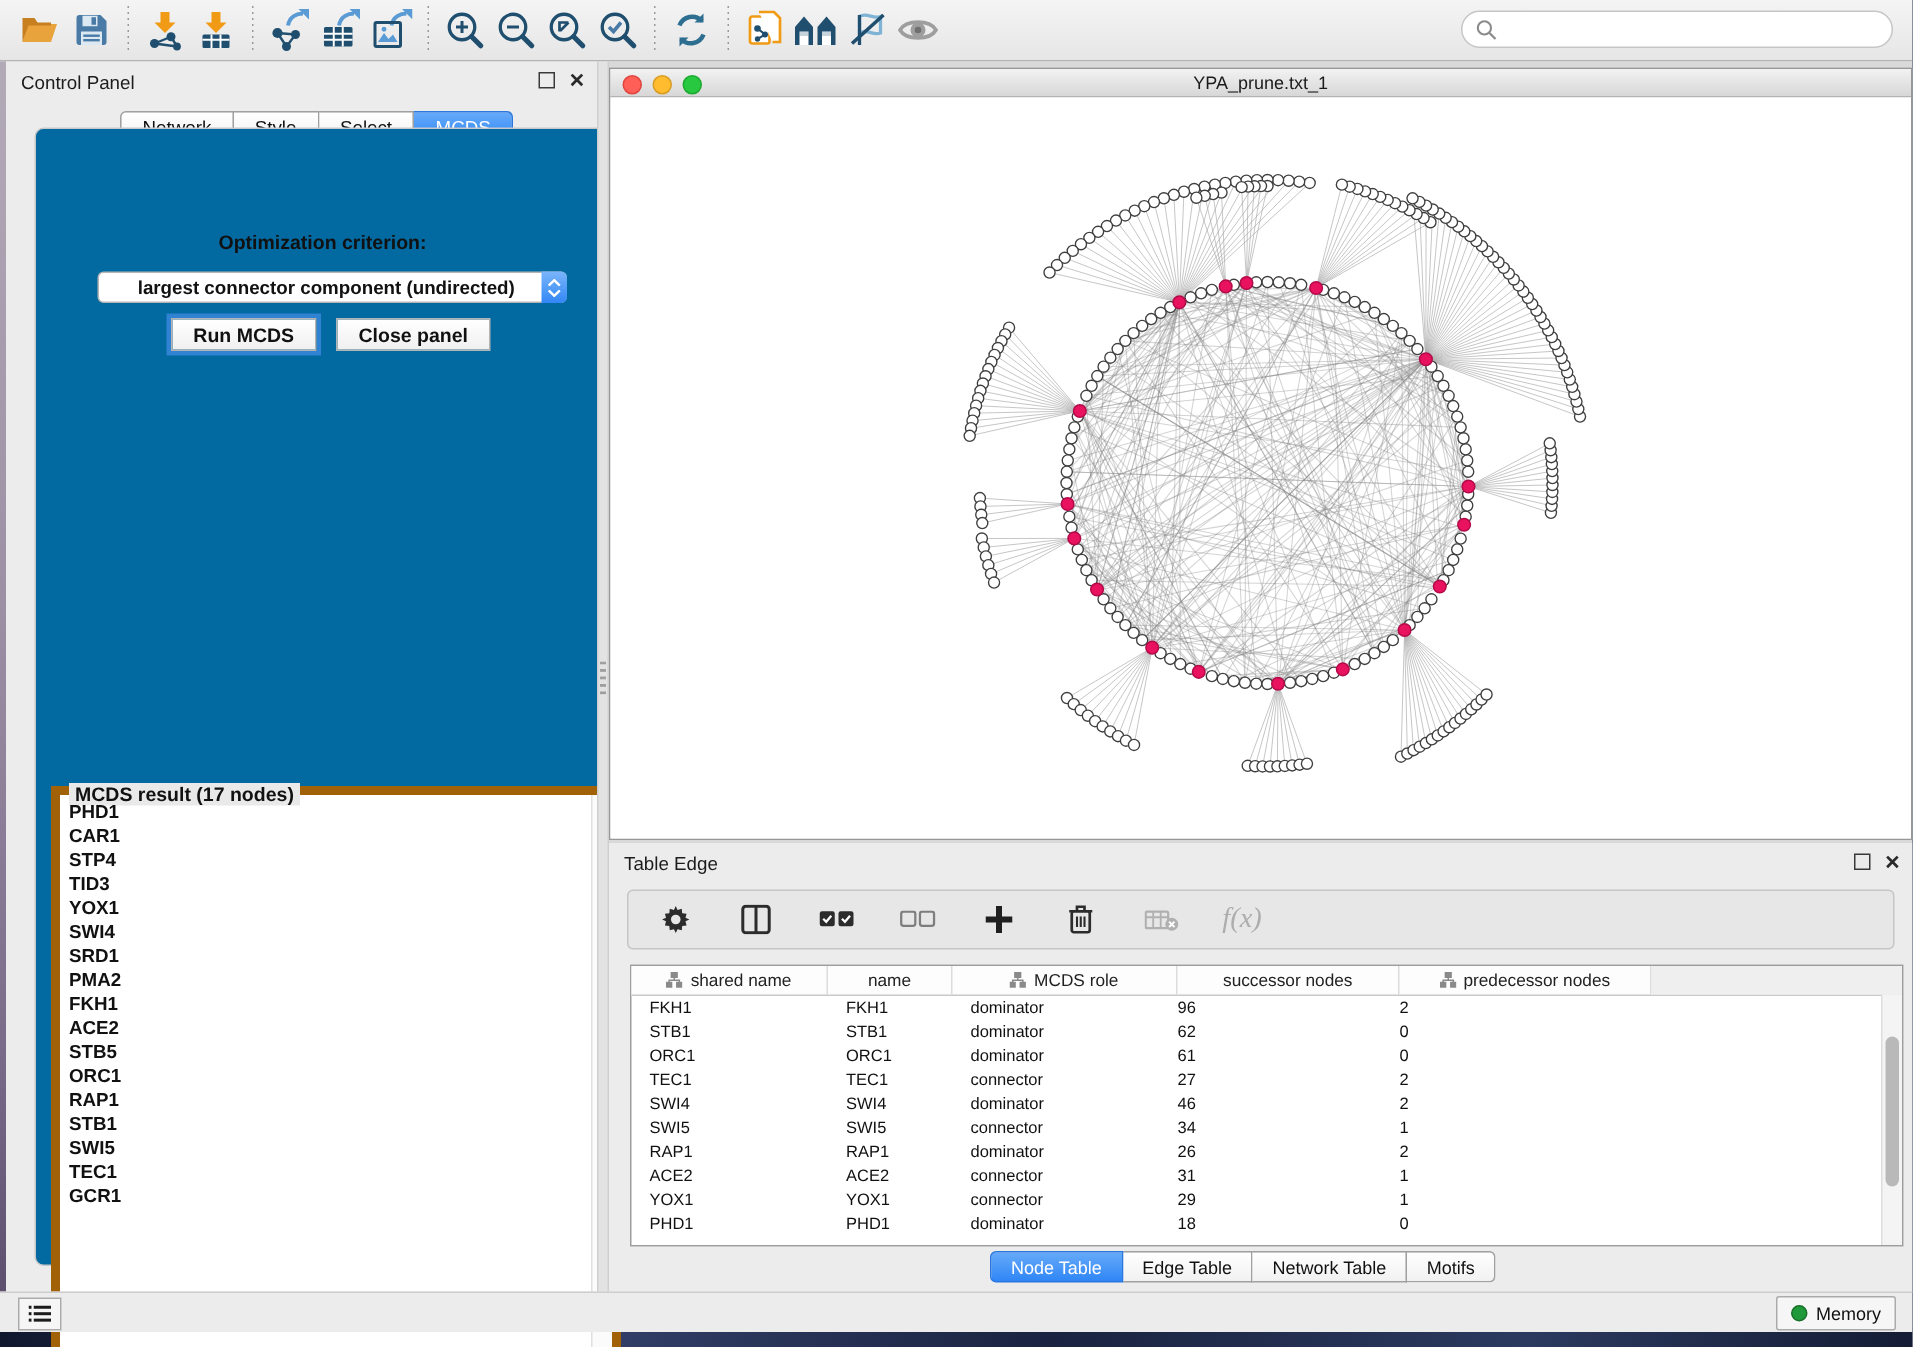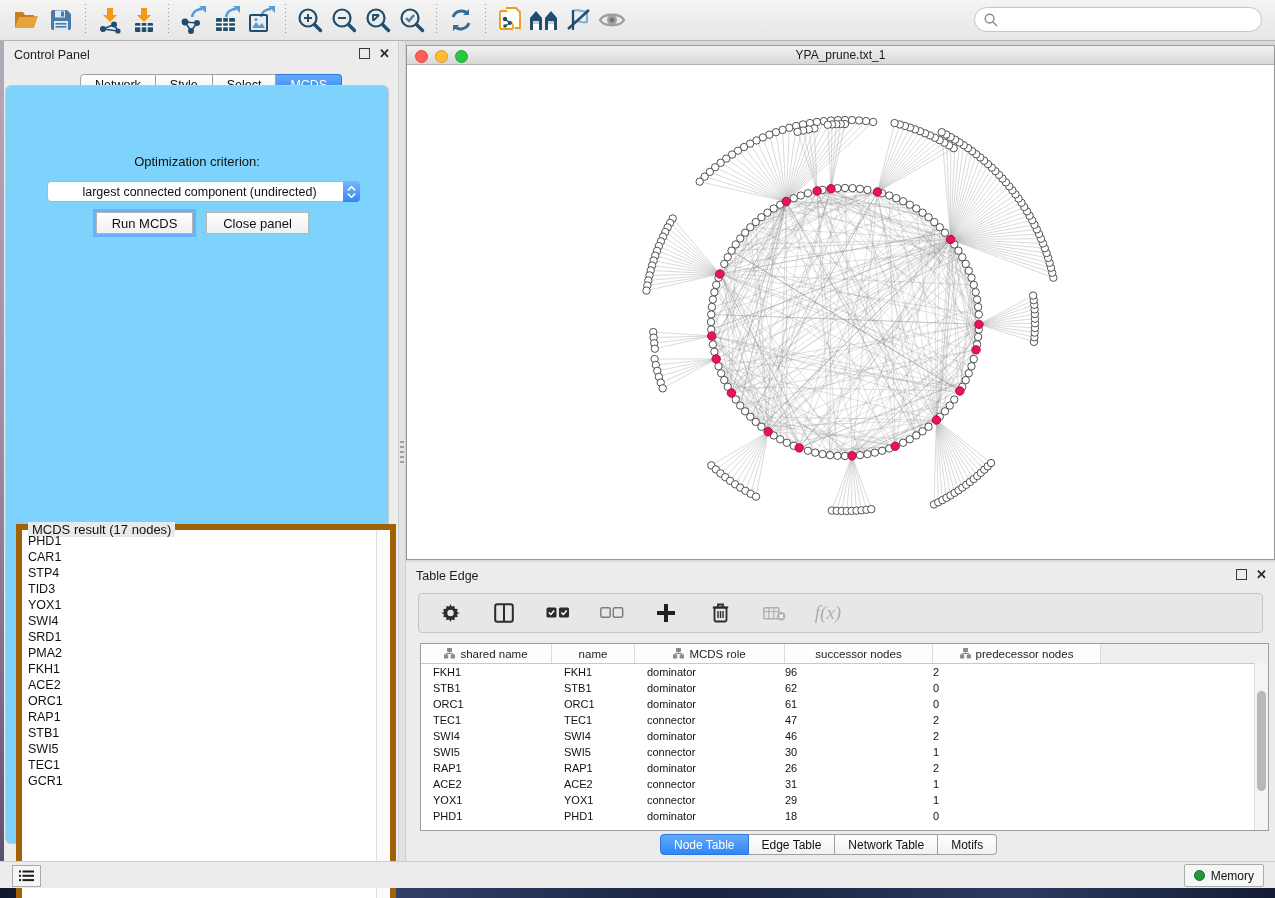--- a/index.html
+++ b/index.html
@@ -29,22 +29,22 @@
   .win-icons{position:absolute;right:8px;top:7px;display:flex;gap:9px;align-items:center;}
   .ic-float{width:9px;height:9px;border:1.5px solid #3a3a3a;display:inline-block;}
   .ic-close{font-size:13px;font-weight:bold;color:#2a2a2a;line-height:9px;}
   .seg{position:absolute;display:flex;height:21px;}
   .seg .sg{background:linear-gradient(#ffffff,#f1f1f1);border:1px solid #a0a0a0;border-left:none;
     font-size:12.5px;color:#111;display:flex;align-items:center;justify-content:center;padding:0 14px;cursor:default;}
   .seg .sg:first-child{border-left:1px solid #a0a0a0;border-radius:4px 0 0 4px;}
   .seg .sg:last-child{border-radius:0 4px 4px 0;}
   .seg .sg.sel{background:linear-gradient(#66aaf9,#2f86f6);border-color:#2a77df;color:#fff;}
   .cp-tabs{left:76px;top:33px;}
-  .cp-box{position:absolute;left:1px;top:44px;width:382px;height:757px;background:#7dd3fc;
-    border:1px solid #c7c7c7;border-radius:6px;}
+  .cp-box{position:absolute;left:19px;top:44px;width:382px;height:757px;background:#0369a1;
+    border:1px solid #c7c7c7;border-radius:6px;font-weight:bold;}
   .opt-label{position:absolute;left:0;right:0;top:68px;text-align:center;font-size:13px;color:#111;}
   .dropdown{position:absolute;left:41px;top:95px;width:313px;height:21px;background:#fff;
     border:1px solid #b5b5b5;border-radius:4px;display:flex;align-items:center;box-sizing:border-box;}
   .dropdown .dd-val{flex:1;font-size:12.5px;color:#111;text-align:center;padding-left:8px;}
   .dd-stepper{width:17px;height:21px;margin-right:-1px;border-radius:0 4px 4px 0;
     background:linear-gradient(#7ab5fa,#3287f6);display:flex;flex-direction:column;align-items:center;justify-content:center;gap:2px;}
   .dd-stepper svg{display:block;}
   .btn{position:absolute;height:22px;background:linear-gradient(#ffffff,#f0f0f0);border:1px solid #b4b4b4;
     border-radius:0;font-size:13px;color:#111;display:flex;align-items:center;justify-content:center;box-sizing:border-box;}
   .btn-run{left:90px;top:126px;width:97px;box-shadow:0 0 0 3px rgba(86,151,252,.55);}
@@ -268,21 +268,21 @@
     </div>
     <div class="seg cp-tabs" id="cp-tabs">
         <div class="sg">Network</div>
         <div class="sg">Style</div>
         <div class="sg">Select</div>
         <div class="sg sel">MCDS</div>
       </div>
     <div class="cp-box">
       <div class="opt-label">Optimization criterion:</div>
       <div class="dropdown">
-        <span class="dd-val">largest connected component (undirected)</span>
+        <span class="dd-val">largest connector component (undirected)</span>
         <span class="dd-stepper">
           <svg width="9" height="5" viewBox="0 0 9 5">
               <path d="M0.8 4.4L4.5 0.8 8.2 4.4" fill="none" stroke="#fff" stroke-width="1.6"></path>
             </svg>
           <svg width="9" height="5" viewBox="0 0 9 5">
               <path d="M0.8 0.6L4.5 4.2 8.2 0.6" fill="none" stroke="#fff" stroke-width="1.6"></path>
             </svg>
         </span>
       </div>
       <div class="btn btn-run">Run MCDS</div>
@@ -293,20 +293,21 @@
             <div class="mcds-item">PHD1</div>
             <div class="mcds-item">CAR1</div>
             <div class="mcds-item">STP4</div>
             <div class="mcds-item">TID3</div>
             <div class="mcds-item">YOX1</div>
             <div class="mcds-item">SWI4</div>
             <div class="mcds-item">SRD1</div>
             <div class="mcds-item">PMA2</div>
             <div class="mcds-item">FKH1</div>
             <div class="mcds-item">ACE2</div>
+            <div class="mcds-item">STB5</div>
             <div class="mcds-item">ORC1</div>
             <div class="mcds-item">RAP1</div>
             <div class="mcds-item">STB1</div>
             <div class="mcds-item">SWI5</div>
             <div class="mcds-item">TEC1</div>
             <div class="mcds-item">GCR1</div>
           </div>
         <div class="mcds-sb"></div>
       </div>
     </div>
@@ -1202,35 +1203,35 @@
             <div class="td l" style="width: 131px;">ORC1</div>
             <div class="td l" style="width: 83px;">ORC1</div>
             <div class="td l" style="width: 150px;">dominator</div>
             <div class="td r" style="width: 148px;">61</div>
             <div class="td r" style="width: 168px;">0</div>
           </div>
           <div class="trow">
             <div class="td l" style="width: 131px;">TEC1</div>
             <div class="td l" style="width: 83px;">TEC1</div>
             <div class="td l" style="width: 150px;">connector</div>
-            <div class="td r" style="width: 148px;">47</div>
+            <div class="td r" style="width: 148px;">27</div>
             <div class="td r" style="width: 168px;">2</div>
           </div>
           <div class="trow">
             <div class="td l" style="width: 131px;">SWI4</div>
             <div class="td l" style="width: 83px;">SWI4</div>
             <div class="td l" style="width: 150px;">dominator</div>
             <div class="td r" style="width: 148px;">46</div>
             <div class="td r" style="width: 168px;">2</div>
           </div>
           <div class="trow">
             <div class="td l" style="width: 131px;">SWI5</div>
             <div class="td l" style="width: 83px;">SWI5</div>
             <div class="td l" style="width: 150px;">connector</div>
-            <div class="td r" style="width: 148px;">30</div>
+            <div class="td r" style="width: 148px;">34</div>
             <div class="td r" style="width: 168px;">1</div>
           </div>
           <div class="trow">
             <div class="td l" style="width: 131px;">RAP1</div>
             <div class="td l" style="width: 83px;">RAP1</div>
             <div class="td l" style="width: 150px;">dominator</div>
             <div class="td r" style="width: 148px;">26</div>
             <div class="td r" style="width: 168px;">2</div>
           </div>
           <div class="trow">

